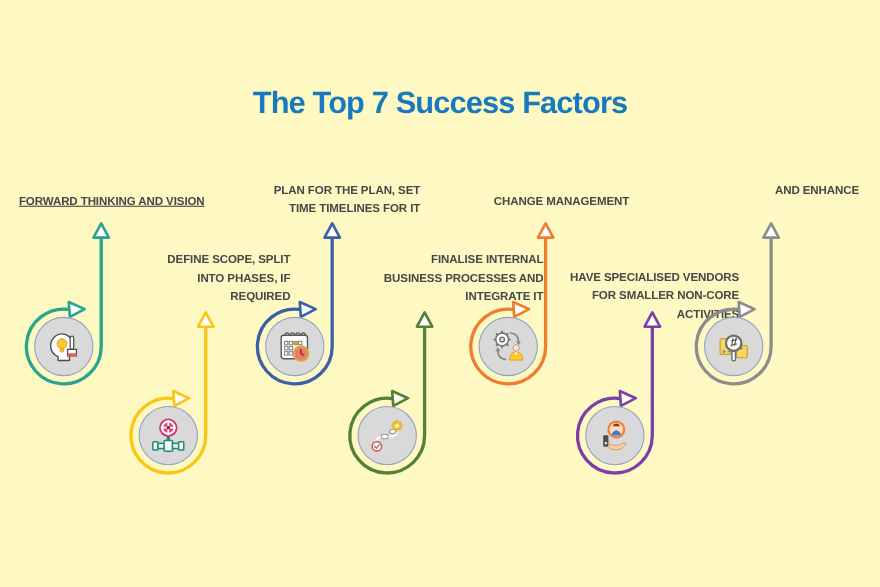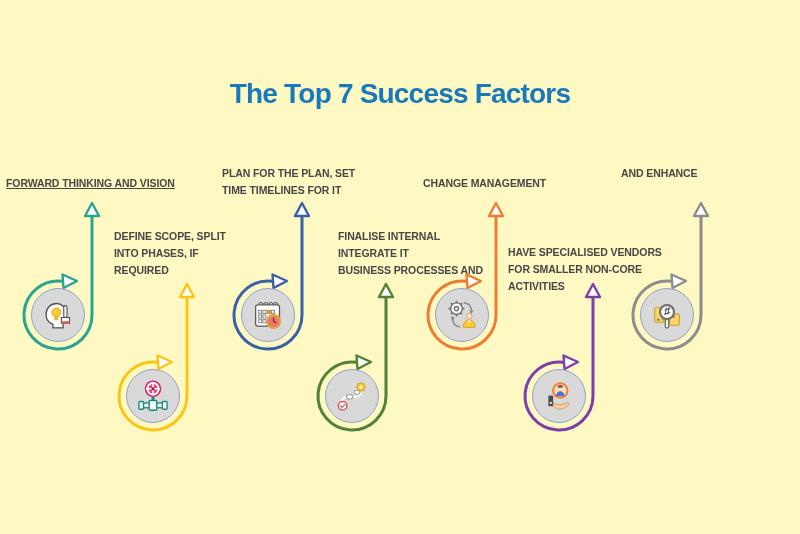--- a/index.html
+++ b/index.html
@@ -2,21 +2,21 @@
 <html><head>
 <meta charset="utf-8">
 <style>
   * { margin:0; padding:0; box-sizing:border-box; }
   html,body { background:#ffffff; }
   body { font-family:"Liberation Sans", sans-serif; }
   .canvas { position:relative; width:800px; height:534px; background:#fef9c3; overflow:hidden; margin:0 auto; }
   .title { position:absolute; left:0; top:78px; width:100%; text-align:center;
            font-size:28px; font-weight:bold; letter-spacing:-0.8px; color:var(--accent,#1879bd); }
   .factor { position:absolute; left:0; top:0; width:0; height:0; }
-  .label { position:absolute; text-align:left; font-size:10.5px; font-weight:bold;
+  .label { position:absolute; text-align:right; font-size:10.5px; font-weight:bold;
            color:#474747; line-height:17px; letter-spacing:-0.1px; }
   svg.arrow { position:absolute; overflow:visible; }
   svg.arrow .loop { fill:none; stroke:var(--accent,#888); stroke-width:3; }
   svg.arrow .head { fill:#ffffff; stroke:var(--accent,#888); stroke-width:2.4; stroke-linejoin:round; }
   .icon-circle { position:absolute; width:54px; height:54px; border-radius:50%;
                  background:#d9d9d9; border:1px solid #93a2c6;
                  display:flex; align-items:center; justify-content:center; }
   .icon-circle svg { width:46px; height:46px; display:block; }
 </style>
 </head>
@@ -102,22 +102,22 @@
         <rect x="26" y="21.5" width="3.6" height="3.6" fill="#e8a33d" stroke="#c07f1e"></rect>
         <circle cx="33.5" cy="34.5" r="7.6" fill="#f2766b" stroke="#d5a946" stroke-width="2.6"></circle>
         <path d="M33.5 34.5 l0 -4 M33.5 34.5 l2.8 1.6" stroke="#7e2b25" stroke-width="1.4" stroke-linecap="round"></path>
       </svg>
     </div>
   </div>
 
   <div class="factor" style="--accent: #538135;">
     <div class="label" style="left:308px; top:228px; width:156px;margin-left:30px;">
       <div>FINALISE INTERNAL</div>
+      <div>BUSINESS PROCESSES AND</div>
       <div>INTEGRATE IT</div>
-      <div>BUSINESS PROCESSES AND</div>
     </div>
     <svg class="arrow" style="left:310px; top:283px;" width="84" height="152" viewBox="0 0 84 152">
       <path class="loop" d="M76 13 L76 113 A34 34 0 1 1 46.7 79.3"></path>
       <polygon class="head" points="76,1 69,14 83,14"></polygon>
       <polygon class="head" points="46.5,72.5 61,79 47.5,86"></polygon>
     </svg>
     <div class="icon-circle" style="left:325px; top:369px;">
       <svg viewBox="0 0 54 54">
         <path d="M16.5 37.5 c-3.5 -5.5 0.5 -9.5 7 -9.5 h6 c5.5 0 9 -3 8 -8.5" fill="none" stroke="#fff" stroke-width="2.4"></path>
         <g fill="#fff" stroke="#9a9a9a" stroke-width="1.2">
@@ -127,21 +127,21 @@
         <circle cx="37.5" cy="16.5" r="4.6" fill="#fdc930" stroke="#d89b16"></circle>
         <path d="M37.5 10.2 v2.2 M37.5 20.7 v2.2 M31.2 16.5 h2.2 M41.6 16.5 h2.2 M33.2 12.2 l1.6 1.6 M40.2 19.2 l1.6 1.6 M41.8 12.2 l-1.6 1.6 M34.8 19.2 l-1.6 1.6" stroke="#e3af2c" stroke-width="1.5"></path>
         <circle cx="37.5" cy="16.5" r="1.7" fill="#fff"></circle>
         <circle cx="16" cy="38.5" r="5" fill="#fff" stroke="#e05a5a" stroke-width="1.8"></circle>
         <path d="M13.7 38.5 l1.7 1.9 l3.2 -3.6" fill="none" stroke="#8a8a8a" stroke-width="1.6" stroke-linecap="round"></path>
       </svg>
     </div>
   </div>
 
   <div class="factor" style="--accent: #ee7d31;">
-    <div class="label" style="left:423px; top:175px; width:160px;">
+    <div class="label" style="left:412px; top:175px; width:160px;">
       <div>CHANGE MANAGEMENT</div>
     </div>
     <svg class="arrow" style="left:420px; top:202px;" width="84" height="152" viewBox="0 0 84 152">
       <path class="loop" d="M76 13 L76 113 A34 34 0 1 1 46.7 79.3"></path>
       <polygon class="head" points="76,1 69,14 83,14"></polygon>
       <polygon class="head" points="46.5,72.5 61,79 47.5,86"></polygon>
     </svg>
     <div class="icon-circle" style="left:435px; top:288px;">
       <svg viewBox="0 0 54 54">
         <circle cx="20.5" cy="19.5" r="6.8" fill="#fff" stroke="#6e6e6e" stroke-width="1.6"></circle>

